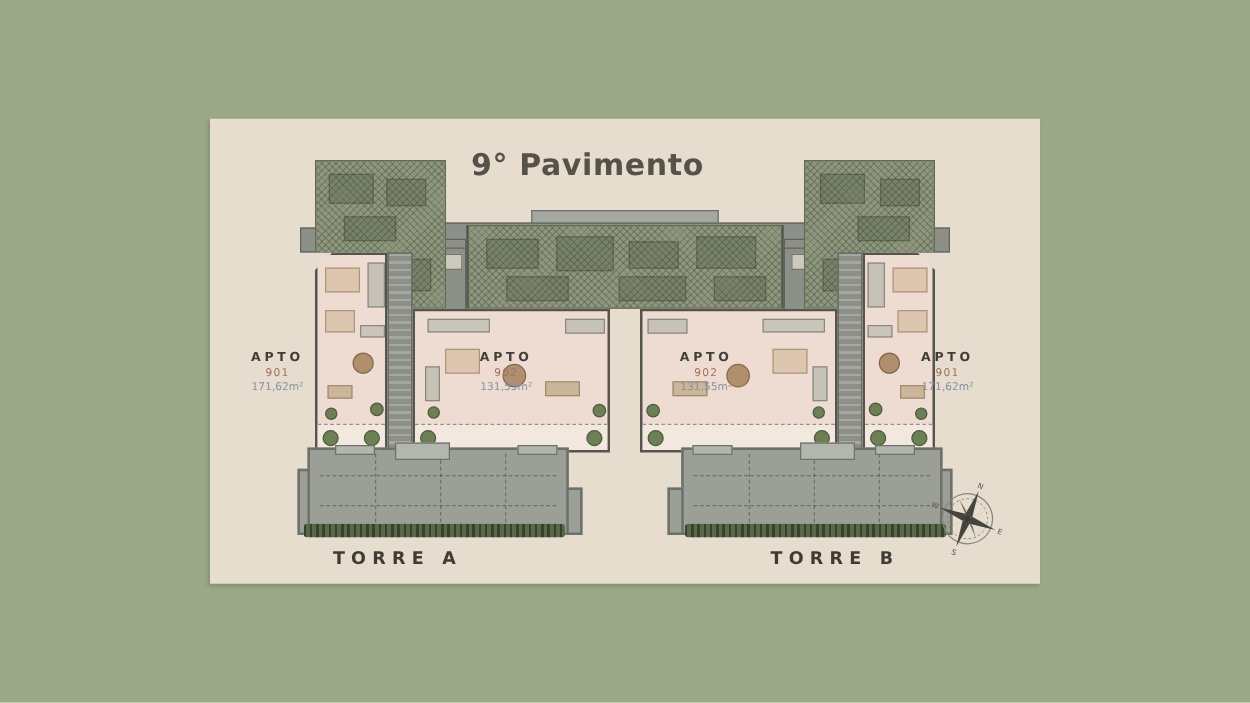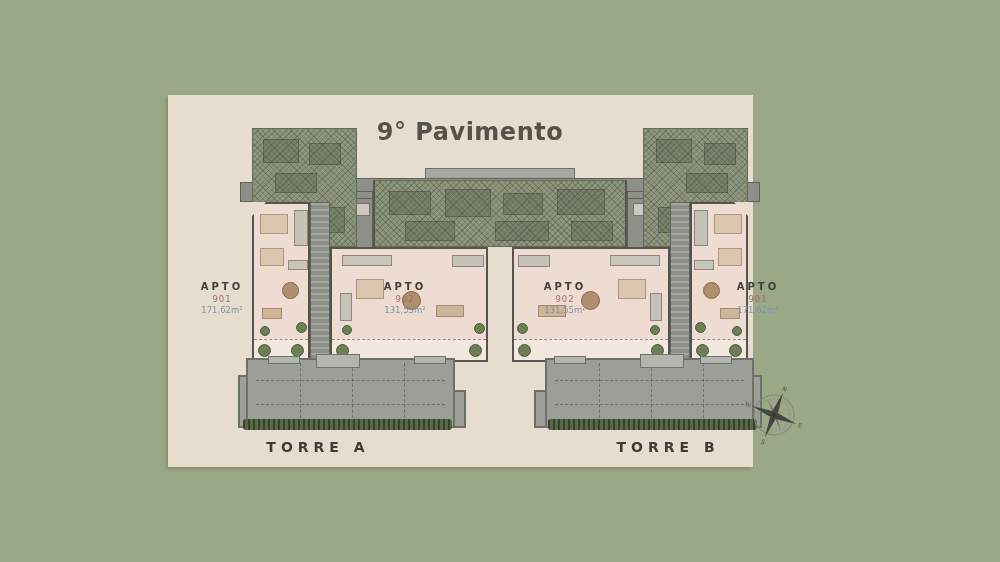--- a/index.html
+++ b/index.html
@@ -1,18 +1,18 @@
 <!DOCTYPE html>
 <html><head>
 <meta charset="utf-8">
 <style>
   html,body{margin:0;padding:0;}
   body{width:1000px;height:562px;font-family:"DejaVu Sans","Liberation Sans",sans-serif;}
   #stage{position:relative;width:1000px;height:562px;background:#9aa887;overflow:hidden;}
-  #panel{position:absolute;left:168px;top:95px;width:585px;height:372px;background:#e6ddcf;
+  #panel{position:absolute;left:168px;top:95px;width:664px;height:372px;background:#e6ddcf;
          box-shadow:-2px 2px 3px rgba(100,110,88,.45);}
   .abs{position:absolute;}
   
   #plan-title{position:absolute;left:152px;top:23px;width:300px;text-align:center;
     font-size:24px;font-weight:600;color:#56524a;letter-spacing:.5px;}
   
   .hatch{background-color:#8e977d;
     background-image:repeating-linear-gradient(45deg,rgba(55,65,45,.28) 0 1px,transparent 1px 4px),
                      repeating-linear-gradient(135deg,rgba(55,65,45,.28) 0 1px,transparent 1px 4px);
     border:1px solid #636c52;box-sizing:border-box;}

